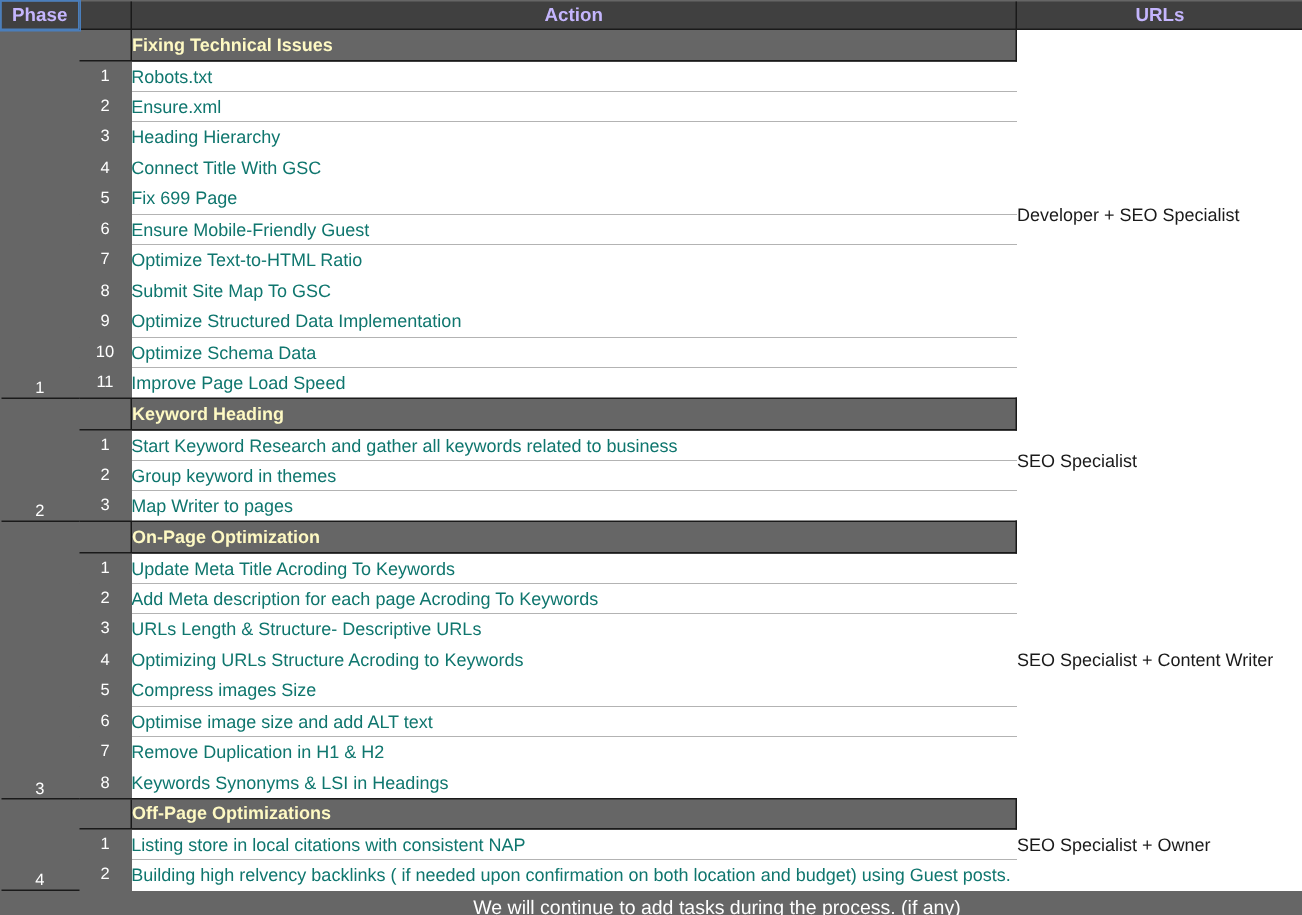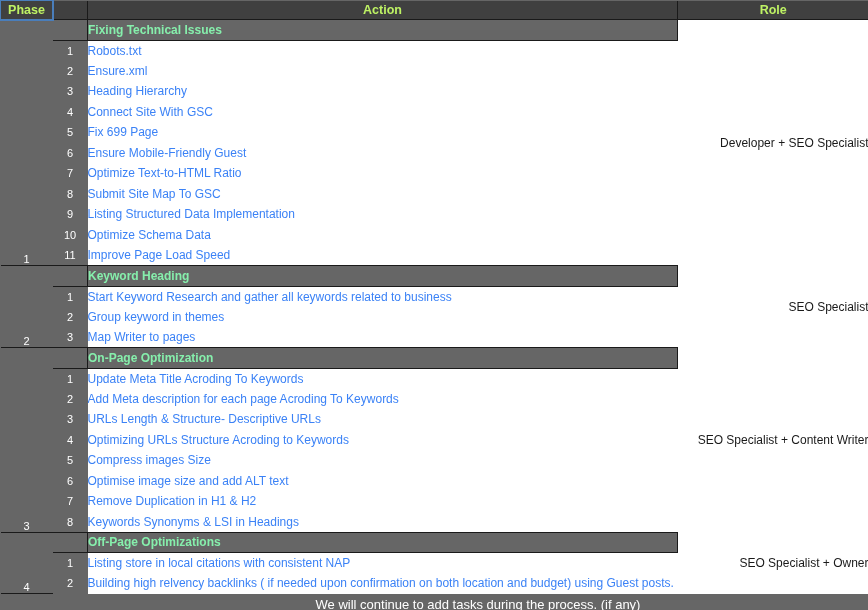--- a/index.html
+++ b/index.html
@@ -37,21 +37,21 @@
 
   
   col.c-phase  { width: 52px; }
   col.c-num    { width: 35px; }
   col.c-action { width: 590px; }
   col.c-role   { width: 191px; }
 
   
   tr.header-row td {
     background: #404040;
-    color: #bef264;
+    color: #c4b5fd;
     font-weight: bold;
     font-size: 12.5px;
     text-align: center;
     height: 19px;
     border-right: 1px solid #1a1a1a;
     border-bottom: 1px solid #1a1a1a;
   }
   td.hdr-phase {
     border: 1px solid #4a7ebb !important;
     outline: 1px solid #4a7ebb;
@@ -82,45 +82,45 @@
     border-bottom: 1px solid #1a1a1a;
     border-top: 1px solid #1a1a1a;
   }
   td.num-cell.num-blank {
     border-top: 1px solid #1a1a1a;
     border-bottom: 1px solid #1a1a1a;
   }
 
   td.action-cell {
     background: #ffffff;
-    color: #3b82f6;
+    color: #0f766e;
     font-size: 12px;
     text-align: left;
     padding-left: 5px;
     border: 1px solid #1a1a1a;
     border-top: 1px solid #1a1a1a;
     white-space: nowrap;
     overflow: hidden;
   }
   td.action-cell.section {
     background: #666666;
-    color: #86efac;
+    color: #fef9c3;
     font-weight: bold;
     font-size: 12px;
     border-left: 1px solid #1a1a1a;
     border-right: 1px solid #1a1a1a;
     border-top: 1px solid #1a1a1a;
     border-bottom: 1px solid #1a1a1a;
   }
 
   td.role-cell {
     background: #ffffff;
     color: #1a1a1a;
     font-size: 12px;
-    text-align: right;
+    text-align: left;
     vertical-align: middle;
     border-left: 1px solid #1a1a1a;
     border-bottom: 1px solid #1a1a1a;
     border-top: 1px solid #1a1a1a;
   }
 
   
   tr.footer-row td {
     height: 22px;
   }
@@ -147,21 +147,21 @@
       <col class="c-phase">
       <col class="c-num">
       <col class="c-action">
       <col class="c-role">
     </colgroup>
     <tbody id="table-body">
       <tr class="header-row">
         <td class="hdr-phase">Phase</td>
         <td class="hdr-blank"></td>
         <td>Action</td>
-        <td class="hdr-role">Role</td>
+        <td class="hdr-role">URLs</td>
       </tr>
     <tr class="body-row">
           <td class="phase-cell phase-last" rowspan="12" style="vertical-align: bottom;">1</td>
           <td class="num-cell num-blank"></td>
           <td class="action-cell section">Fixing Technical Issues</td>
           <td class="role-cell" rowspan="12">Developer + SEO Specialist</td>
         </tr>
         <tr class="body-row">
           <td class="num-cell">1</td>
           <td class="action-cell">Robots.txt</td>
@@ -169,41 +169,41 @@
         <tr class="body-row">
           <td class="num-cell">2</td>
           <td class="action-cell">Ensure.xml</td>
         </tr>
         <tr class="body-row">
           <td class="num-cell">3</td>
           <td class="action-cell">Heading Hierarchy</td>
         </tr>
         <tr class="body-row">
           <td class="num-cell">4</td>
-          <td class="action-cell">Connect Site With GSC</td>
+          <td class="action-cell">Connect Title With GSC</td>
         </tr>
         <tr class="body-row">
           <td class="num-cell">5</td>
           <td class="action-cell">Fix 699 Page</td>
         </tr>
         <tr class="body-row">
           <td class="num-cell">6</td>
           <td class="action-cell">Ensure Mobile-Friendly Guest</td>
         </tr>
         <tr class="body-row">
           <td class="num-cell">7</td>
           <td class="action-cell">Optimize Text-to-HTML Ratio</td>
         </tr>
         <tr class="body-row">
           <td class="num-cell">8</td>
           <td class="action-cell">Submit Site Map To GSC</td>
         </tr>
         <tr class="body-row">
           <td class="num-cell">9</td>
-          <td class="action-cell">Listing Structured Data Implementation</td>
+          <td class="action-cell">Optimize Structured Data Implementation</td>
         </tr>
         <tr class="body-row">
           <td class="num-cell">10</td>
           <td class="action-cell">Optimize Schema Data</td>
         </tr>
         <tr class="body-row">
           <td class="num-cell">11</td>
           <td class="action-cell">Improve Page Load Speed</td>
         </tr>
         <tr class="body-row">

